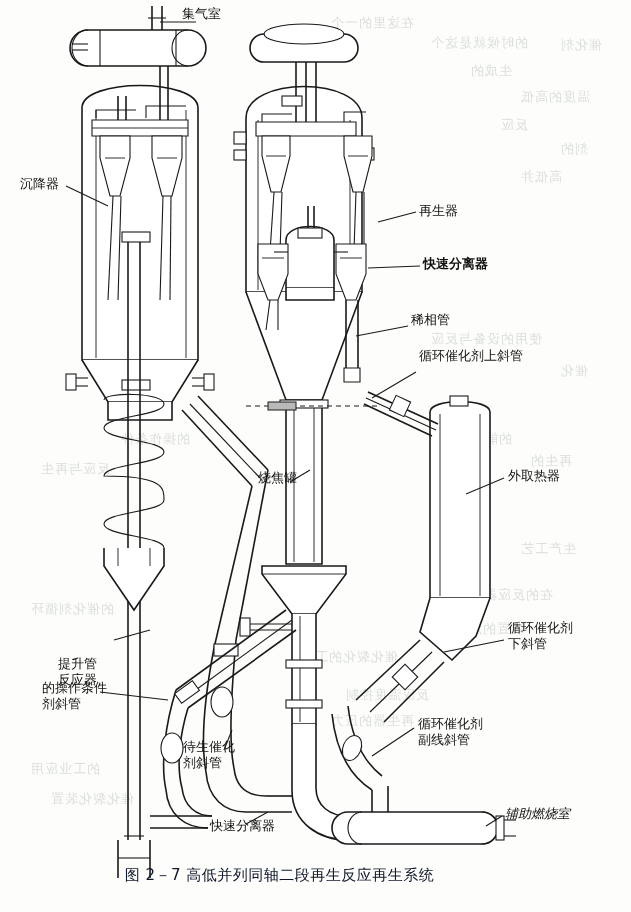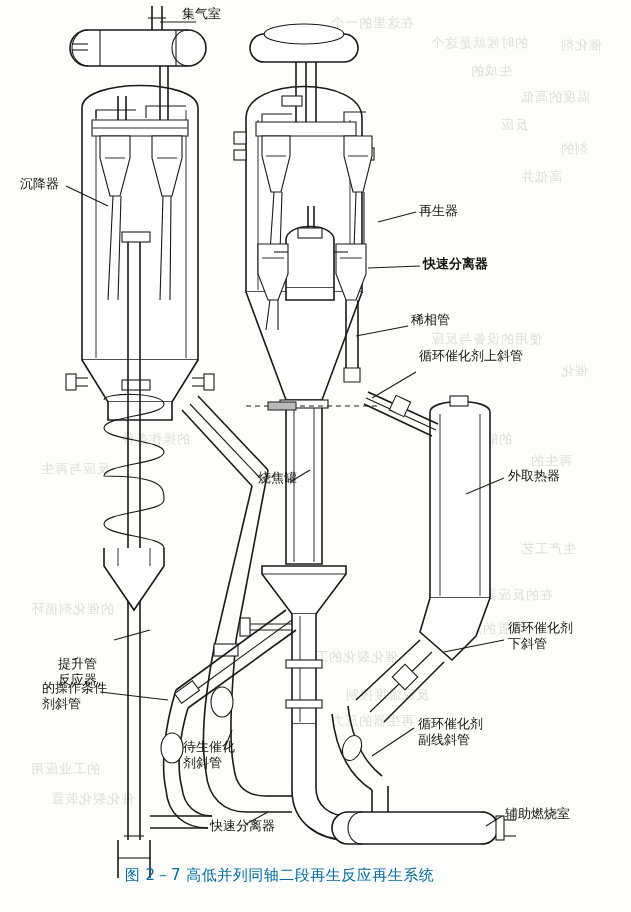--- a/index.html
+++ b/index.html
@@ -47,21 +47,21 @@
     white-space: pre;
   }
   #caption {
     position: absolute;
     left: 0;
     top: 866px;
     width: 559px;
     text-align: center;
     font-family: "DejaVu Sans", "Liberation Sans", sans-serif;
     font-size: 15px;
-    color: #0369a1;
+    color: #0f172a;
     letter-spacing: .5px;
   }
 </style>
 </head>
 <body>
 
 <div id="page">
 
   <div id="bleed-layer">
       <div class="bleed" style="left: 330px; top: 14px;">在这里的一个</div>
@@ -400,18 +400,18 @@
       <div class="lbl" style="left: 58px; top: 656px;">提升管
 反应器</div>
       <div class="lbl" style="left: 42px; top: 680px;">的操作条件
 剂斜管</div>
       <div class="lbl" style="left: 183px; top: 740px; font-family: Liberation Mono, monospace;">待生催化
 剂斜管</div>
       <div class="lbl" style="left: 508px; top: 620px;">循环催化剂
 下斜管</div>
       <div class="lbl" style="left: 418px; top: 716px;">循环催化剂
 副线斜管</div>
-      <div class="lbl" style="left: 505px; top: 806px;">辅助燃烧室</div>
+      <div class="lbl" style="left: 505px; top: 806px; font-style: italic;">辅助燃烧室</div>
       <div class="lbl" style="left: 210px; top: 818px;">快速分离器</div>
     </div>
 
   <div id="caption">图 2－7   高低并列同轴二段再生反应再生系统</div>
 </div>
 
 </body></html>

